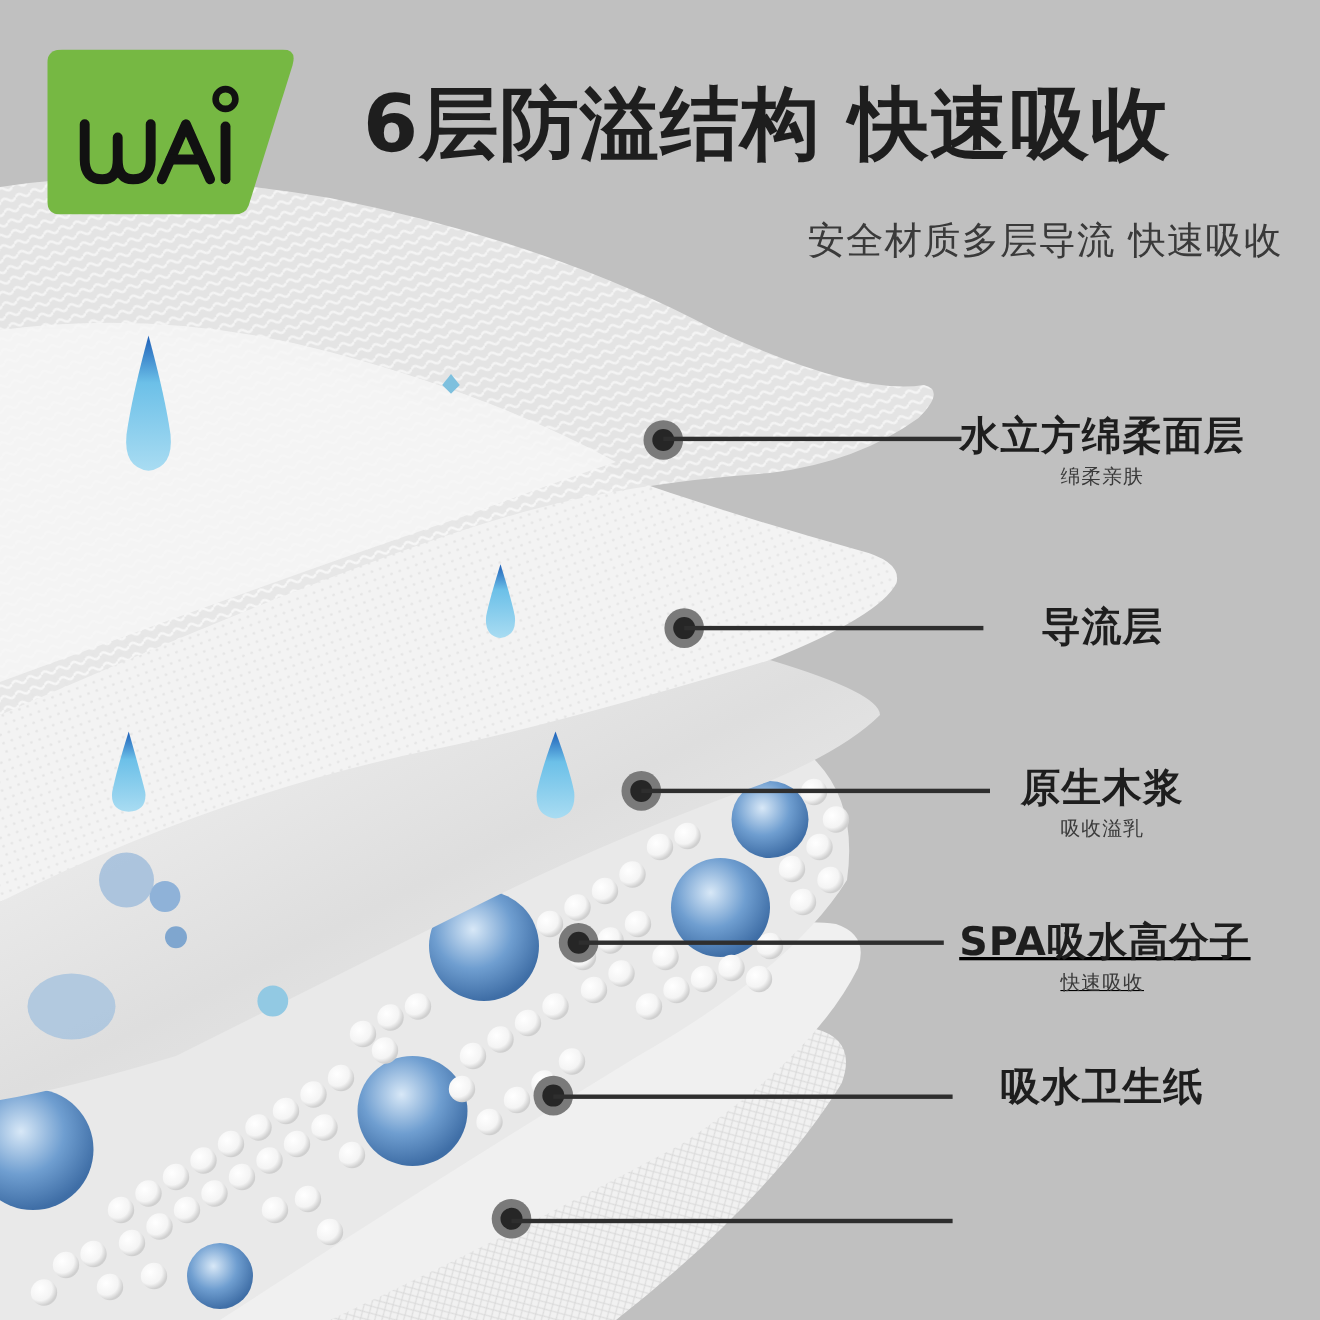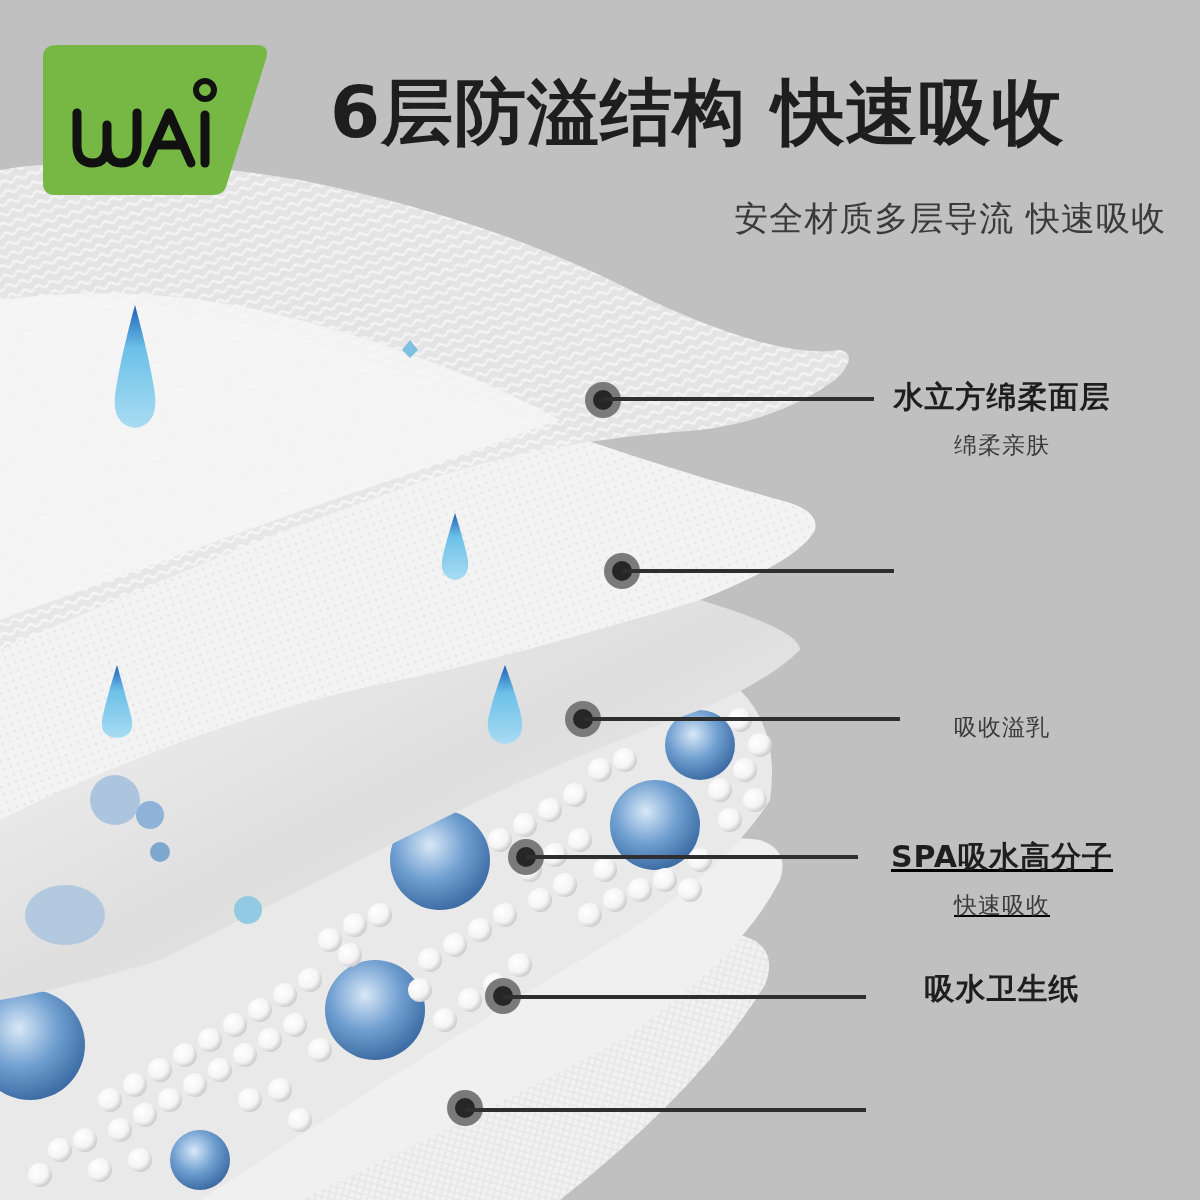--- a/index.html
+++ b/index.html
@@ -24,22 +24,22 @@
   }
 
   .callout-line { position: absolute; height: 4px; background: #2e2e2e; }
   .marker {
     position: absolute; width: 36px; height: 36px; border-radius: 50%;
     background: #7a7a7a; display: flex; align-items: center; justify-content: center;
   }
   .marker .dot { width: 20px; height: 20px; border-radius: 50%; background: #262626; }
 
   .label-group { position: absolute; width: 260px; text-align: center; }
-  .label-title { font-size: 30px; font-weight: bold; color: #1e1e1e; letter-spacing: 1px; line-height: 38px; white-space: nowrap; }
-  .label-sub { font-size: 23px; color: #3a3a3a; line-height: 36px; letter-spacing: 1px; white-space: nowrap; margin-top: 11px; }
+  .label-title { font-size: 36px; font-weight: bold; color: #1e1e1e; letter-spacing: 1px; line-height: 38px; white-space: nowrap; }
+  .label-sub { font-size: 18px; color: #3a3a3a; line-height: 36px; letter-spacing: 1px; white-space: nowrap; }
 </style>
 </head>
 <body>
 
 <svg class="illustration" viewBox="0 0 1200 1200" xmlns="http://www.w3.org/2000/svg">
   <defs>
     <pattern id="mesh" width="14" height="10" patternUnits="userSpaceOnUse" patternTransform="rotate(-18)">
       <rect width="14" height="10" fill="#e6e6e6"></rect>
       <path d="M0 5 Q3.5 1 7 5 T14 5" stroke="#f7f7f7" stroke-width="2.4" fill="none"></path>
     </pattern>
@@ -198,27 +198,29 @@
 <div class="label-group" style="left:872px; top:378px;">
   <div class="label-title">水立方绵柔面层</div>
   <div class="label-sub">绵柔亲肤</div>
 </div>
 
 <div class="marker" style="left:604px; top:553px;">
     <div class="dot"></div>
   </div>
 <div class="callout-line" style="left:622px; top:569px; width:272px;"></div>
 <div class="label-group" style="left:872px; top:552px;">
+  <div class="label-title">导流层</div>
 </div>
 
 <div class="marker" style="left:565px; top:701px;">
     <div class="dot"></div>
   </div>
 <div class="callout-line" style="left:583px; top:717px; width:317px;"></div>
 <div class="label-group" style="left:872px; top:698px;">
+  <div class="label-title">原生木浆</div>
   <div class="label-sub">吸收溢乳</div>
 </div>
 
 <div class="marker" style="left:508px; top:839px;">
     <div class="dot"></div>
   </div>
 <div class="callout-line" style="left:526px; top:855px; width:332px;"></div>
 <div class="label-group" style="left:872px; top:838px;text-decoration:underline;">
   <div class="label-title">SPA吸水高分子</div>
   <div class="label-sub">快速吸收</div>

